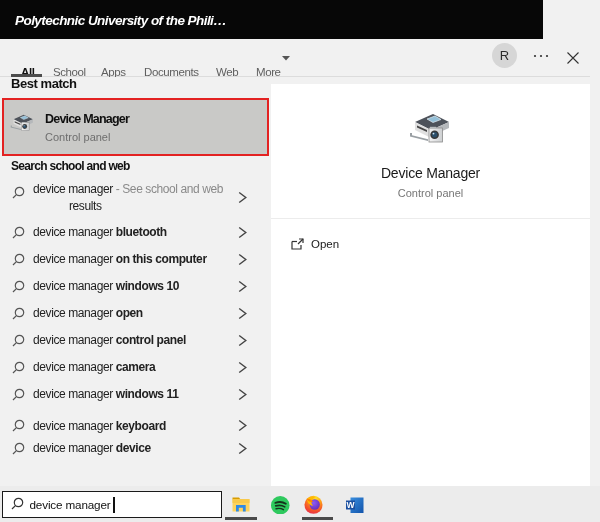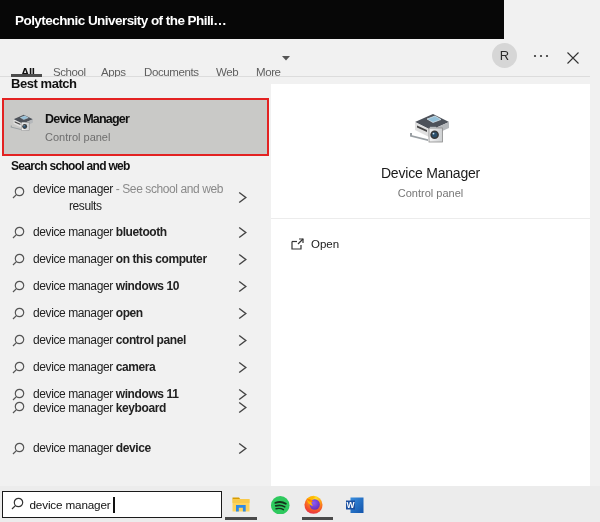--- a/index.html
+++ b/index.html
@@ -1,21 +1,21 @@
 <!DOCTYPE html>
 <html><head>
 <meta charset="utf-8">
 <style>
   * { margin:0; padding:0; box-sizing:border-box; }
   html,body { width:600px; height:522px; overflow:hidden; }
   body { font-family:"Liberation Sans", sans-serif; position:relative; background:#f1f1f1; }
   .abs { position:absolute; }
 
   
-  #titlebar { left:0; top:0; width:504px; height:39px; background:#070707; }
+  #titlebar { left:0; top:0; width:543px; height:39px; background:#070707;font-style:italic; }
   #titlebar span { position:absolute; left:15px; top:13px; color:#fff; font-size:13.5px; font-weight:bold; letter-spacing:-0.55px; }
 
   
   #tabbar { left:0; top:39px; width:600px; height:38px; background:#f1f1f1; border-bottom:1px solid #dcdcdc; }
   .tab { position:absolute; top:27px; font-size:11.5px; color:#5f5f5f; letter-spacing:-0.4px; }
   .tab.active { color:#111; font-weight:bold; }
   #allunder { position:absolute; left:11px; top:74px; width:31px; height:4px; background:#4d4d4d; }
   #avatar { position:absolute; left:492px; top:43px; width:25px; height:25px; border-radius:50%; background:#d6d6d6; text-align:center; line-height:25px; font-size:13px; color:#2a2a2a; font-weight:normal; }
   #dots { position:absolute; left:533px; top:54px; }
   #closex { position:absolute; left:567px; top:52px; }
@@ -187,21 +187,21 @@
   <div class="row" style="top:380.5px;">
     <svg class="mag" width="13" height="13" viewBox="0 0 13 13">
       <circle cx="7.5" cy="5.5" r="4.2" fill="none" stroke="#555" stroke-width="1.2"></circle>
       <line x1="4.4" y1="8.6" x2="1" y2="12" stroke="#555" stroke-width="1.2"></line>
     </svg>
     <span class="txt">device manager <b>windows 11</b></span>
     <svg class="chev" width="9" height="13" viewBox="0 0 9 13">
       <path d="M1.2 1.5 L7.8 6.5 L1.2 11.5" fill="none" stroke="#444" stroke-width="1.4"></path>
     </svg>
   </div>
-  <div class="row" style="top:394px;text-align:right;">
+  <div class="row" style="top:412px;text-align:right;">
     <svg class="mag" width="13" height="13" viewBox="0 0 13 13">
       <circle cx="7.5" cy="5.5" r="4.2" fill="none" stroke="#555" stroke-width="1.2"></circle>
       <line x1="4.4" y1="8.6" x2="1" y2="12" stroke="#555" stroke-width="1.2"></line>
     </svg>
     <span class="txt">device manager <b>keyboard</b></span>
     <svg class="chev" width="9" height="13" viewBox="0 0 9 13">
       <path d="M1.2 1.5 L7.8 6.5 L1.2 11.5" fill="none" stroke="#444" stroke-width="1.4"></path>
     </svg>
   </div>
   <div class="row" style="top:434.5px;">

